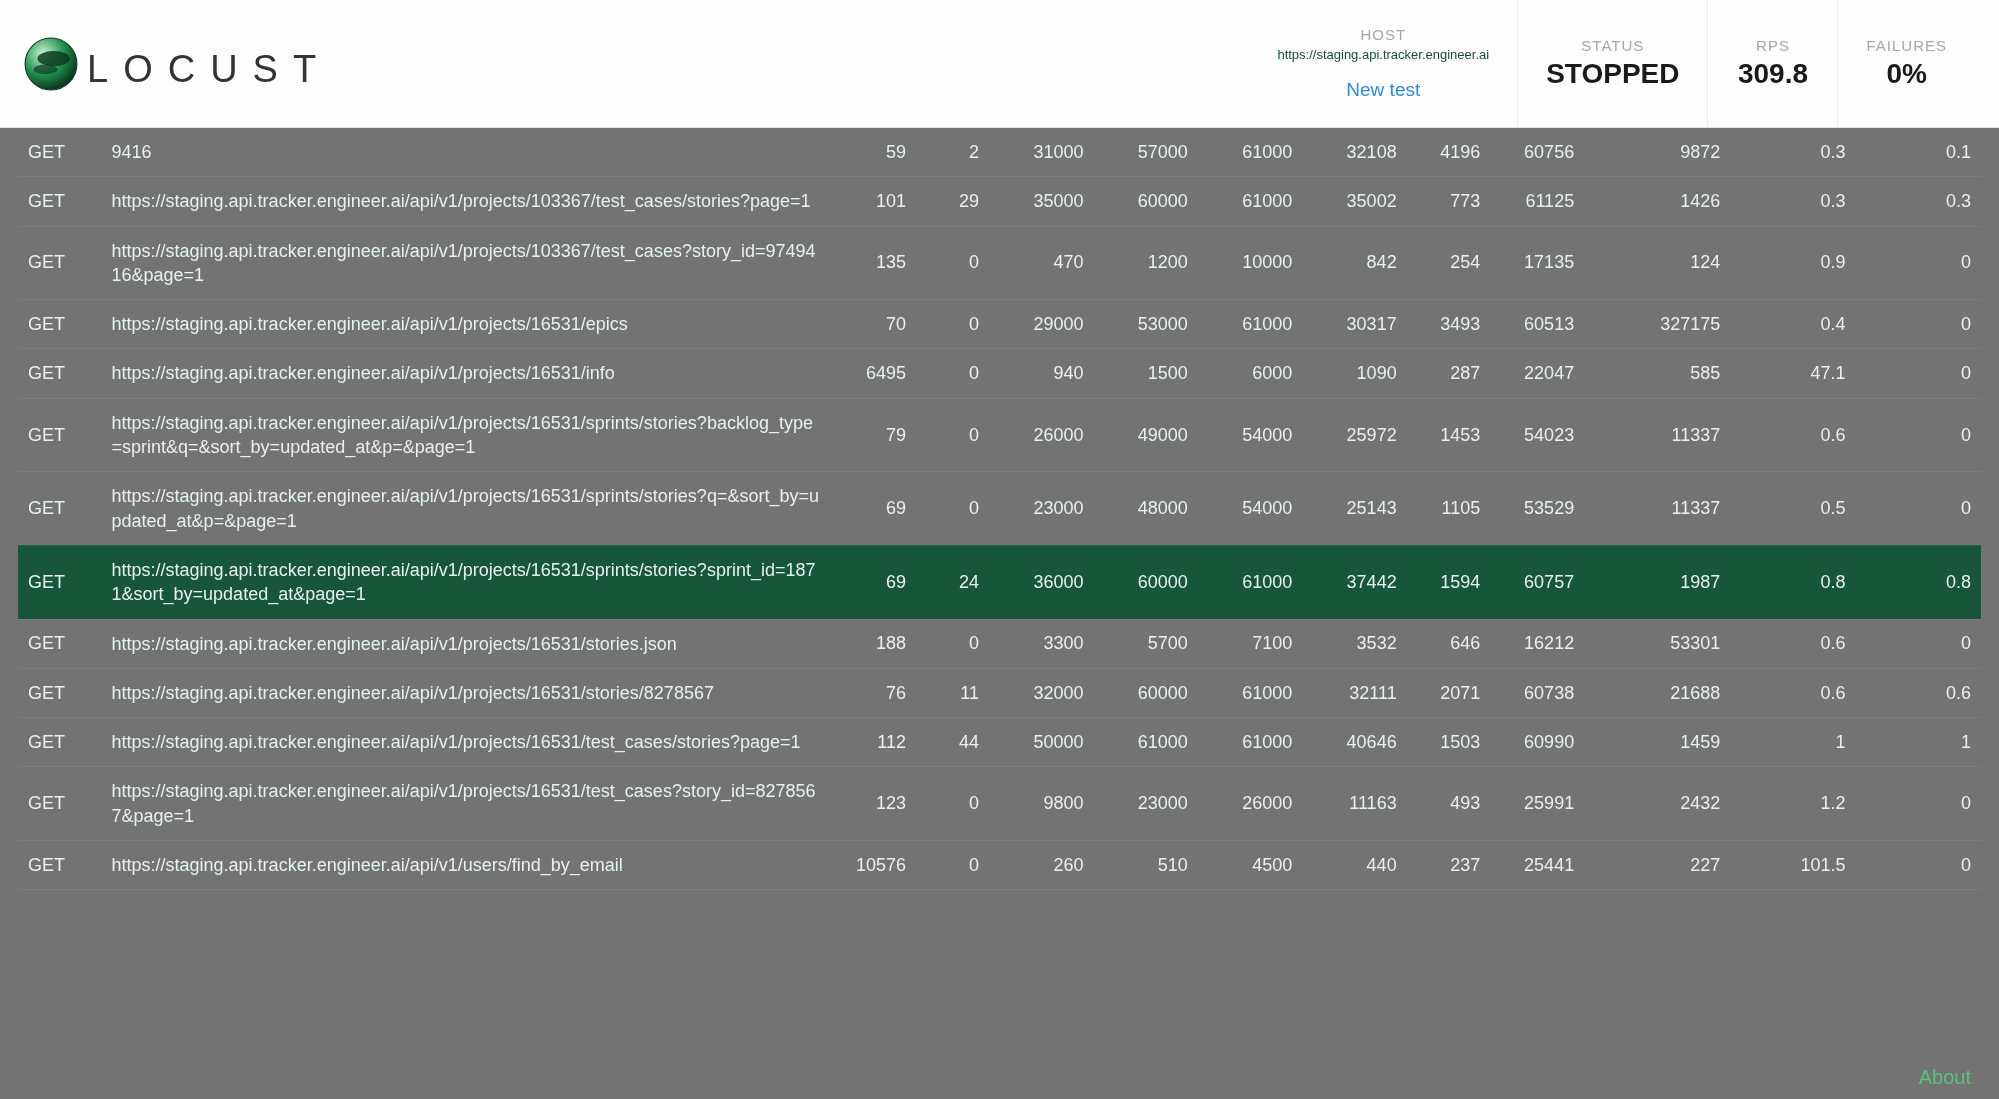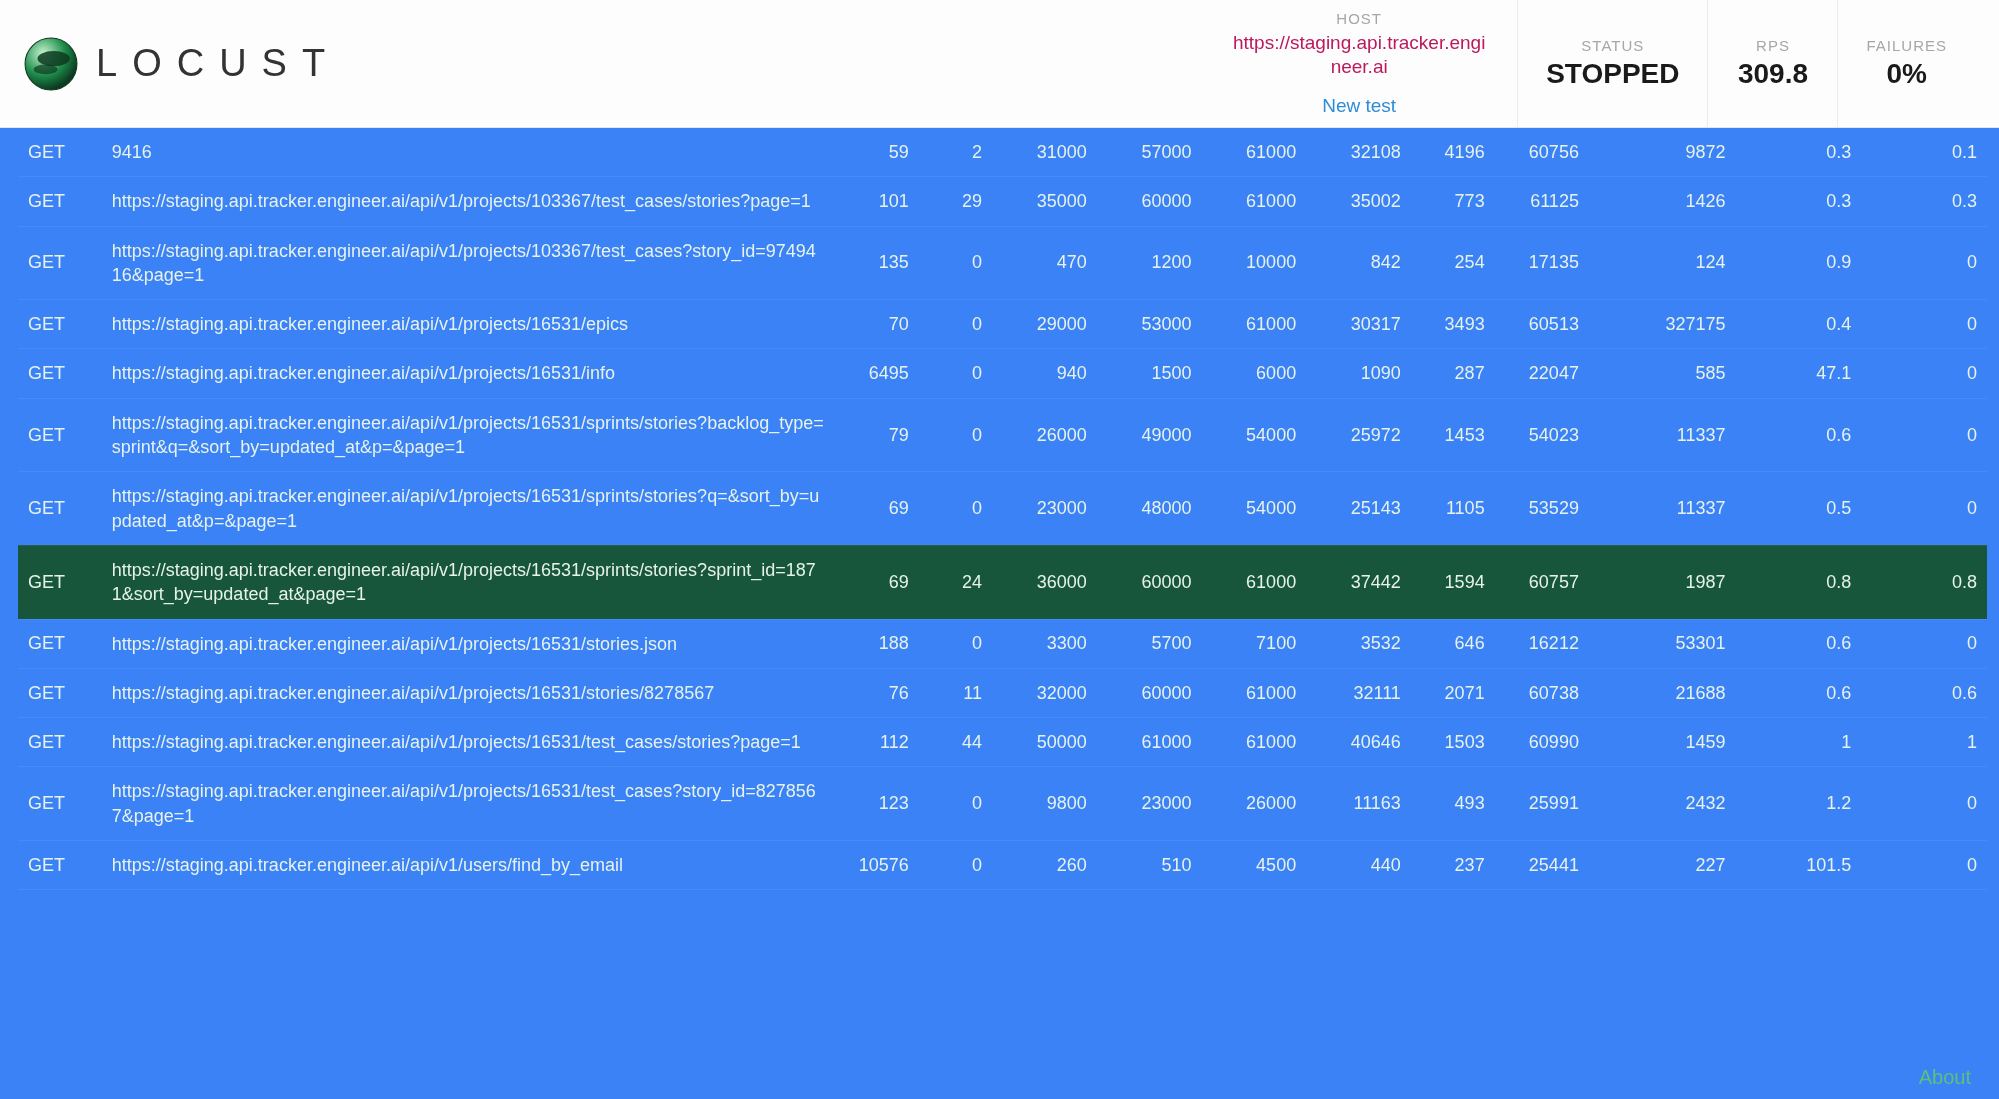--- a/index.html
+++ b/index.html
@@ -15,22 +15,22 @@
     top: 0; left: 0; right: 0;
     height: 128px;
     background: #fdfdfd;
     display: flex;
     align-items: center;
     padding: 0 24px 0 24px;
     border-bottom: 1px solid #e6e6e6;
   }
   .logo-wrap {
     display: flex;
-    align-items: center;
-    gap: 18px;
+    align-items: flex-end;
+    gap: 9px;
   }
   .logo-svg { width: 54px; height: 54px; }
   .logo-text {
     font-size: 38px;
     letter-spacing: 15px;
     font-weight: 300;
     color: #333;
   }
   .stats {
     margin-left: auto;
@@ -53,43 +53,43 @@
     letter-spacing: 1px;
     color: #a7a7a7;
     margin-bottom: 4px;
   }
   .stat-value {
     font-size: 28px;
     font-weight: 700;
     color: #1a1a1a;
   }
   .stat a.host-link {
-    font-size: 19px;
-    color: #be185d;
+    font-size: 13px;
+    color: #14532d;
     text-decoration: none;
     display: block;
     max-width: 260px;
     word-break: break-all;
     line-height: 1.25;
   }
   .stat a.new-test {
     font-size: 19px;
     color: #2f8cd6;
     text-decoration: none;
     display: inline-block;
     margin-top: 16px;
   }
 
   .content {
     position: absolute;
     top: 128px;
     left: 0; right: 0;
     bottom: 0;
-    background: #3b82f6;
-    padding: 0 12px 0 18px;
+    background: #737373;
+    padding: 0 18px 0 18px;
     overflow: hidden;
   }
 
   table.req {
     width: 100%;
     border-collapse: collapse;
     table-layout: fixed;
     color: #e6f2ec;
     font-size: 18px;
   }

